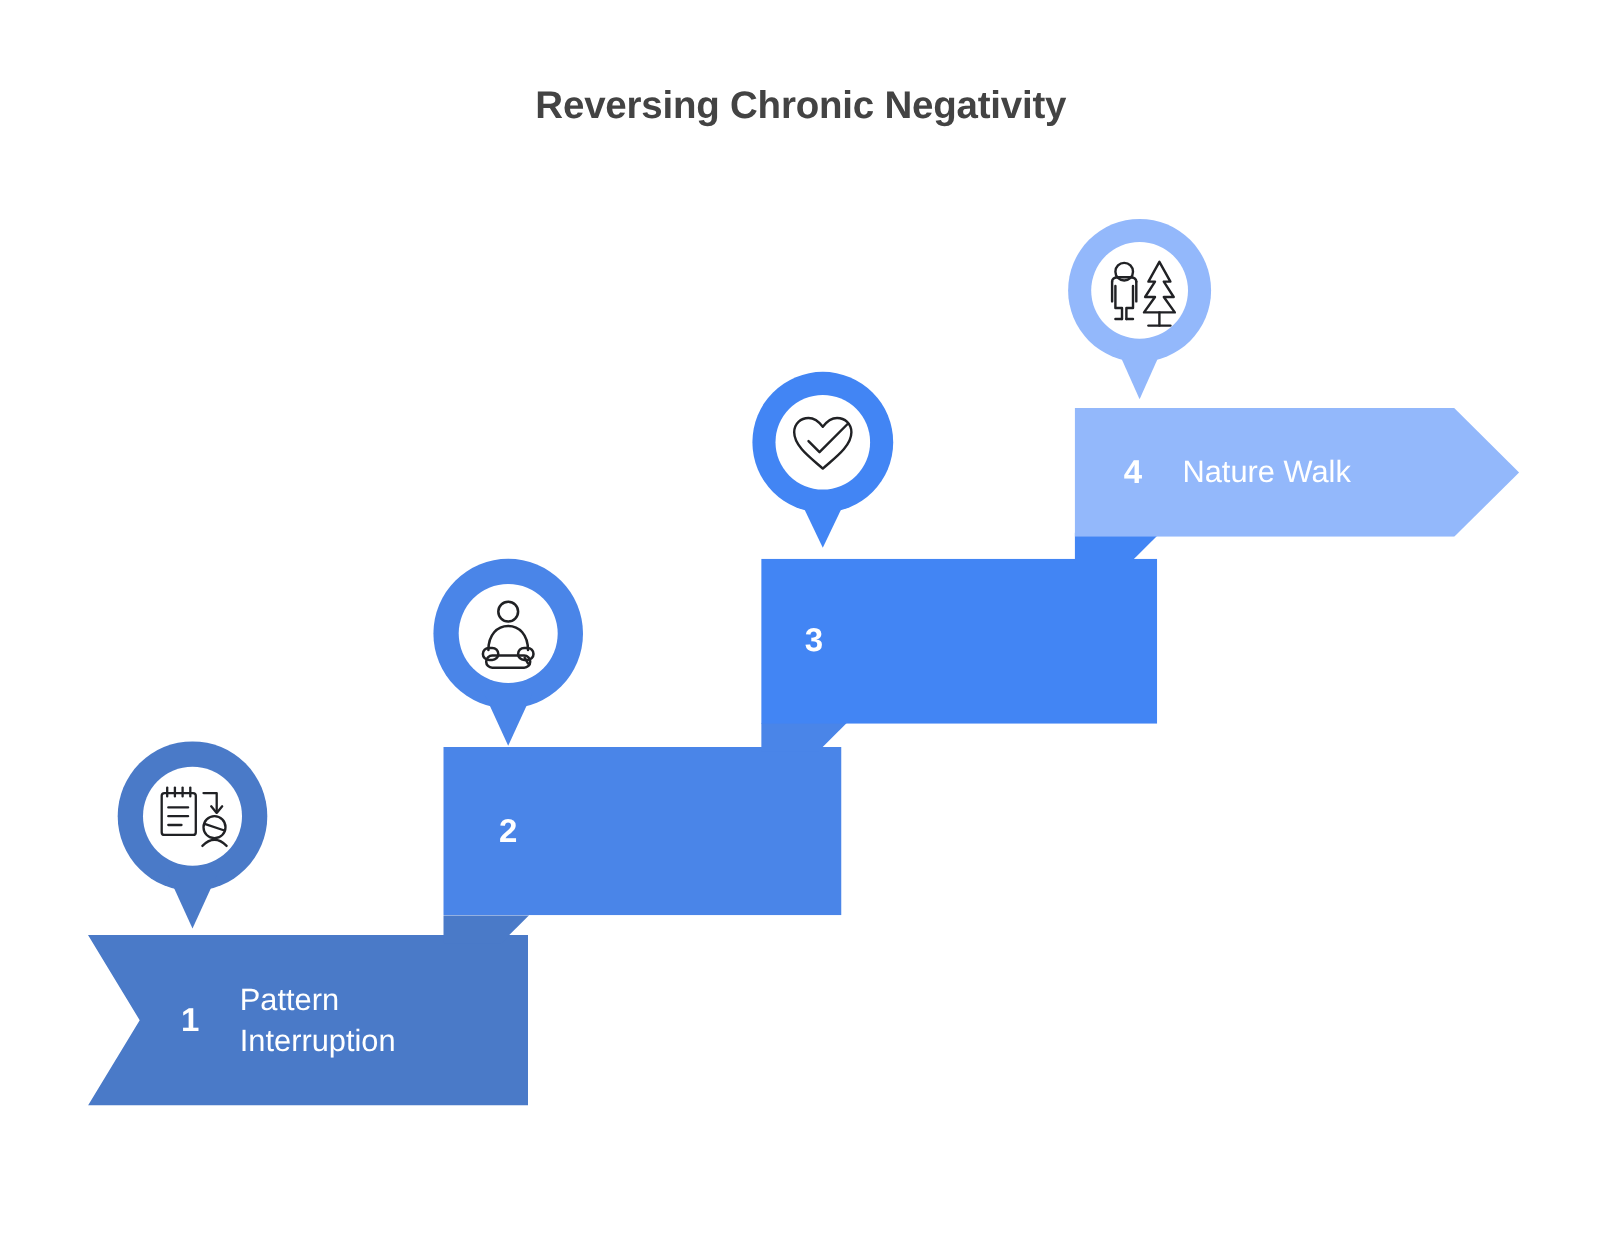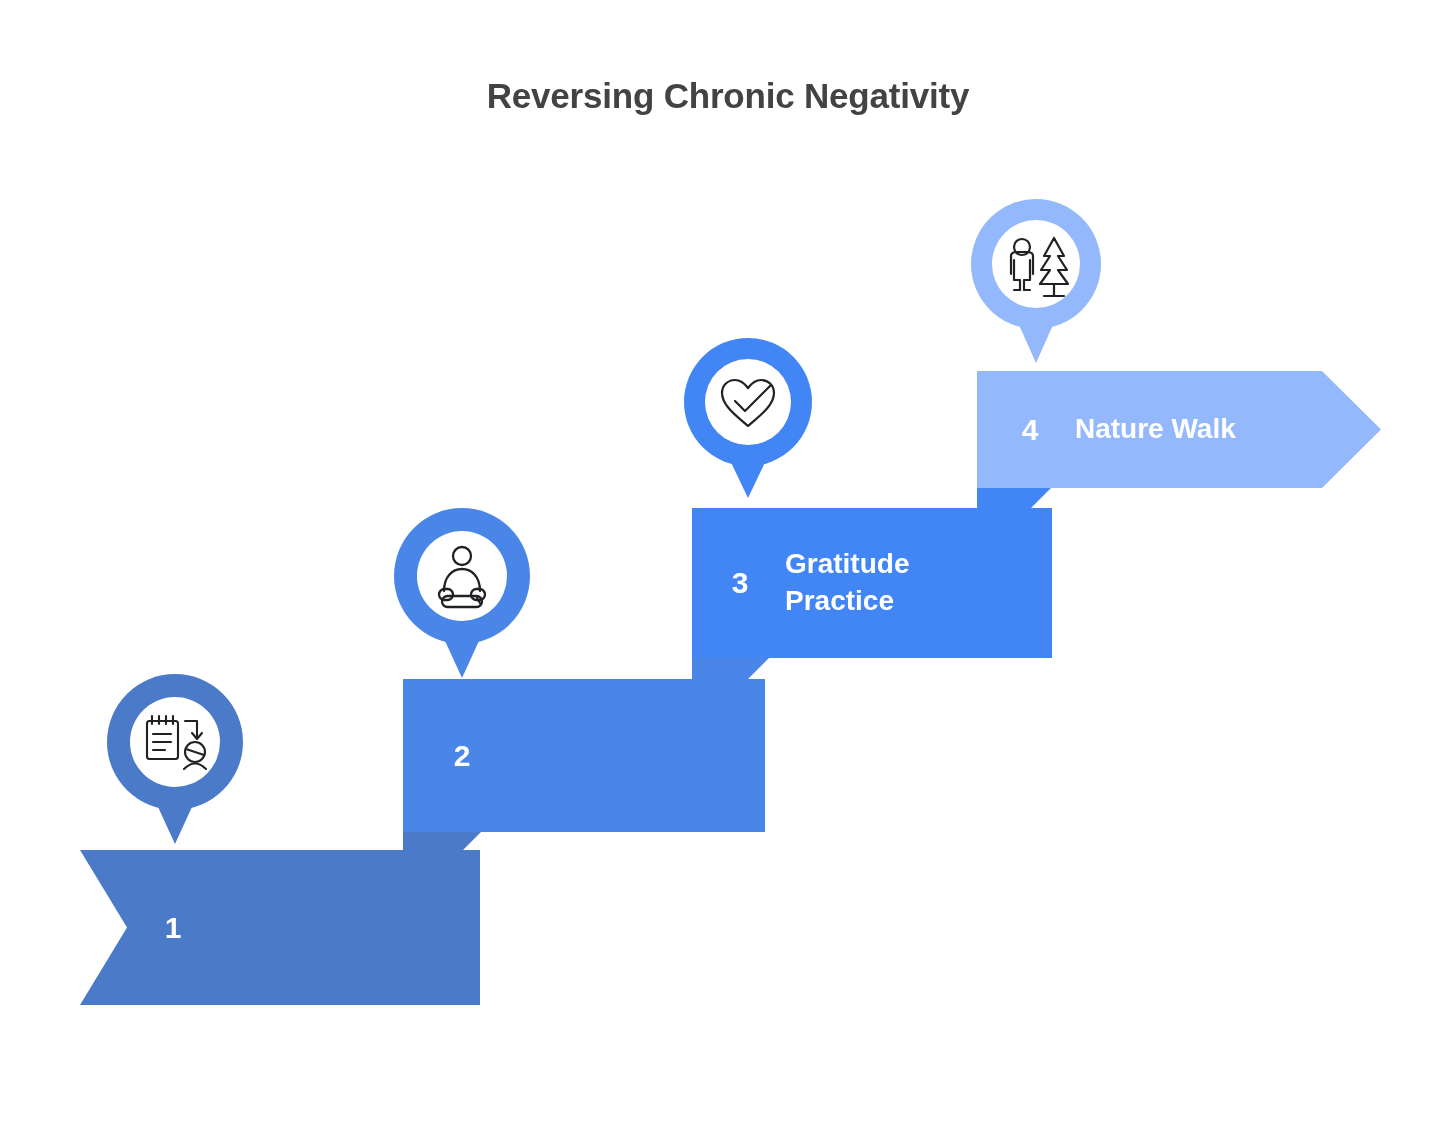--- a/index.html
+++ b/index.html
@@ -59,21 +59,21 @@
   .step-num {
     font-size: 30px;
     font-weight: bold;
     line-height: 1;
     width: 42px;
     text-align: center;
     flex: 0 0 auto;
   }
   .step-label {
     font-size: 28px;
-    font-weight: bold;
+    font-weight: normal;
     line-height: 1.32;
     margin-left: 24px;
     white-space: pre-line;
   }
   
   .fold {
     position: absolute;
   }
   
   .pin {
@@ -91,20 +91,22 @@
 
   <div id="title">Reversing Chronic Negativity</div>
 
   <div class="step" style="left:80px; top:850px; width:400px; height:155px;">
     <div class="bar" style="width:400px; height:155px;">
       <svg class="bar-shape" viewBox="0 0 400 155" preserveAspectRatio="none">
         <polygon points="0,0 400,0 400,155 0,155 47,77.5" fill="#4a7ac8"></polygon>
       </svg>
       <div class="bar-text" style="left:72px;">
         <span class="step-num">1</span>
+        <span class="step-label">Pattern
+Interruption</span>
       </div>
     </div>
   </div>
 
   <svg class="fold" style="left:403px; top:832px; width:78px; height:26px;" viewBox="0 0 78 26" preserveAspectRatio="none">
     <polygon points="0,0 78,0 52,26 0,26" fill="#4a7ac8"></polygon>
   </svg>
 
   <div class="step" style="left:403px; top:679px; width:362px; height:153px;">
     <div class="bar" style="width:362px; height:153px;">
@@ -121,22 +123,20 @@
     <polygon points="0,0 78,0 52,26 0,26" fill="#4a85e8"></polygon>
   </svg>
 
   <div class="step" style="left:692px; top:508px; width:360px; height:150px;">
     <div class="bar" style="width:360px; height:150px;">
       <svg class="bar-shape" viewBox="0 0 360 150" preserveAspectRatio="none">
         <polygon points="0,0 360,0 360,150 0,150" fill="#4285f4"></polygon>
       </svg>
       <div class="bar-text" style="left:27px;">
         <span class="step-num">3</span>
-        <span class="step-label">Gratitude
-Practice</span>
       </div>
     </div>
   </div>
 
   <svg class="fold" style="left:977px; top:484px; width:78px; height:26px;" viewBox="0 0 78 26" preserveAspectRatio="none">
     <polygon points="0,0 78,0 52,26 0,26" fill="#4285f4"></polygon>
   </svg>
 
   <div class="step" style="left:977px; top:371px; width:404px; height:117px;">
     <div class="bar" style="width:404px; height:117px;">

